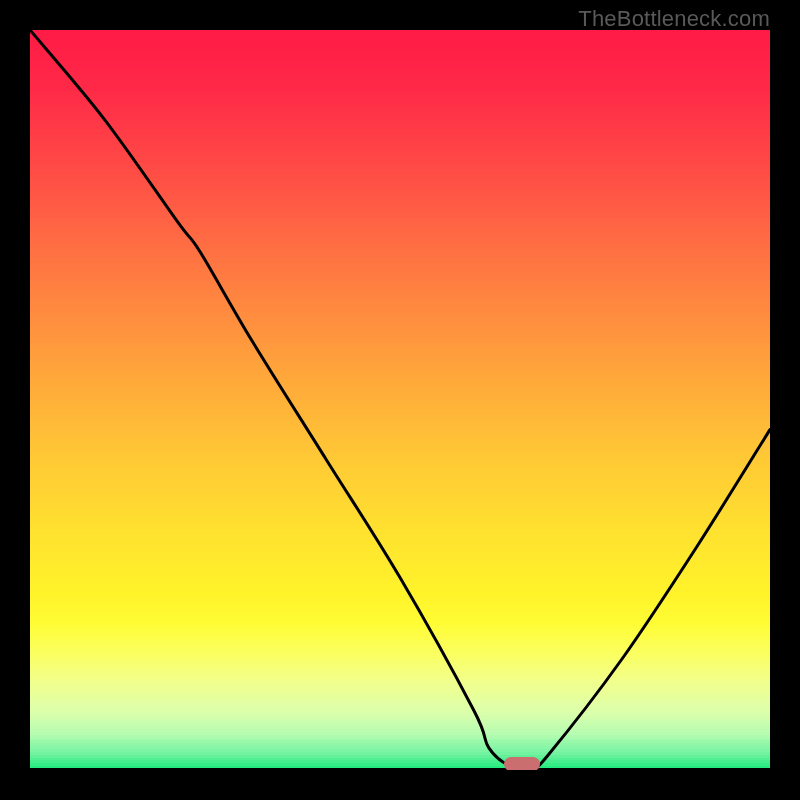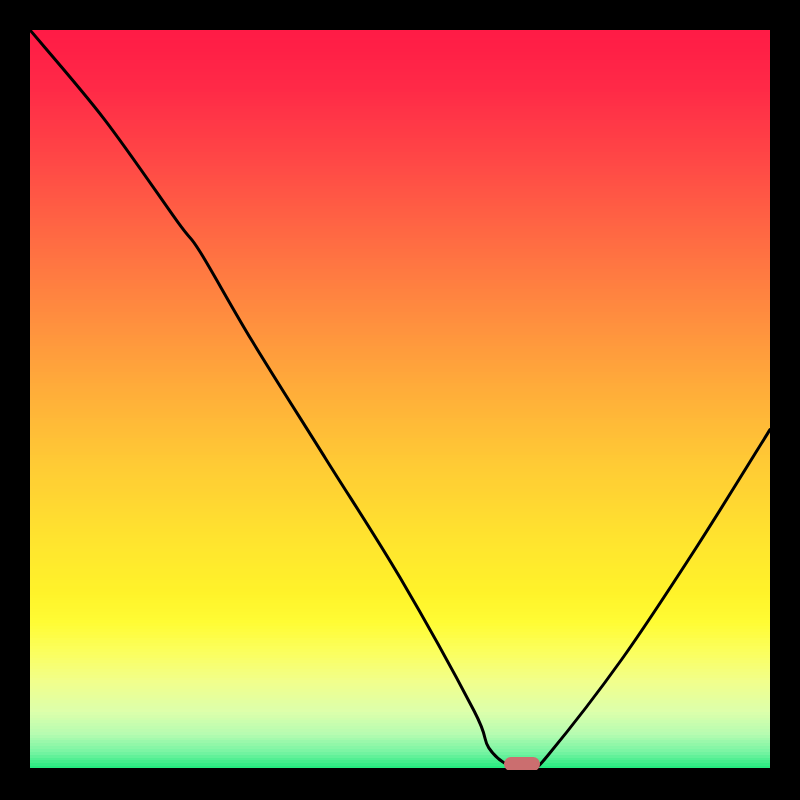--- a/index.html
+++ b/index.html
@@ -54,20 +54,21 @@
     height: 14px;
     border-radius: 7px;
     background: #cb6e6f;
     transform: translate(-50%, -50%);
   }
 </style>
 </head>
 <body>
 
 <div class="frame">
+  <div class="watermark">TheBottleneck.com</div>
   <div class="plot-area" id="plot">
       <div class="band" style="top: -1px; height: 4.84615px; background: rgb(255, 27, 70);"></div>
       <div class="band" style="top: 1.85714px; height: 4.84615px; background: rgb(255, 28, 70);"></div>
       <div class="band" style="top: 4.71429px; height: 4.84615px; background: rgb(255, 28, 70);"></div>
       <div class="band" style="top: 7.57143px; height: 4.84615px; background: rgb(255, 29, 70);"></div>
       <div class="band" style="top: 10.4286px; height: 4.84615px; background: rgb(255, 30, 70);"></div>
       <div class="band" style="top: 13.2857px; height: 4.84615px; background: rgb(255, 31, 70);"></div>
       <div class="band" style="top: 16.1429px; height: 4.84615px; background: rgb(255, 31, 70);"></div>
       <div class="band" style="top: 19px; height: 4.84615px; background: rgb(255, 32, 70);"></div>
       <div class="band" style="top: 21.8571px; height: 4.84615px; background: rgb(255, 33, 70);"></div>

